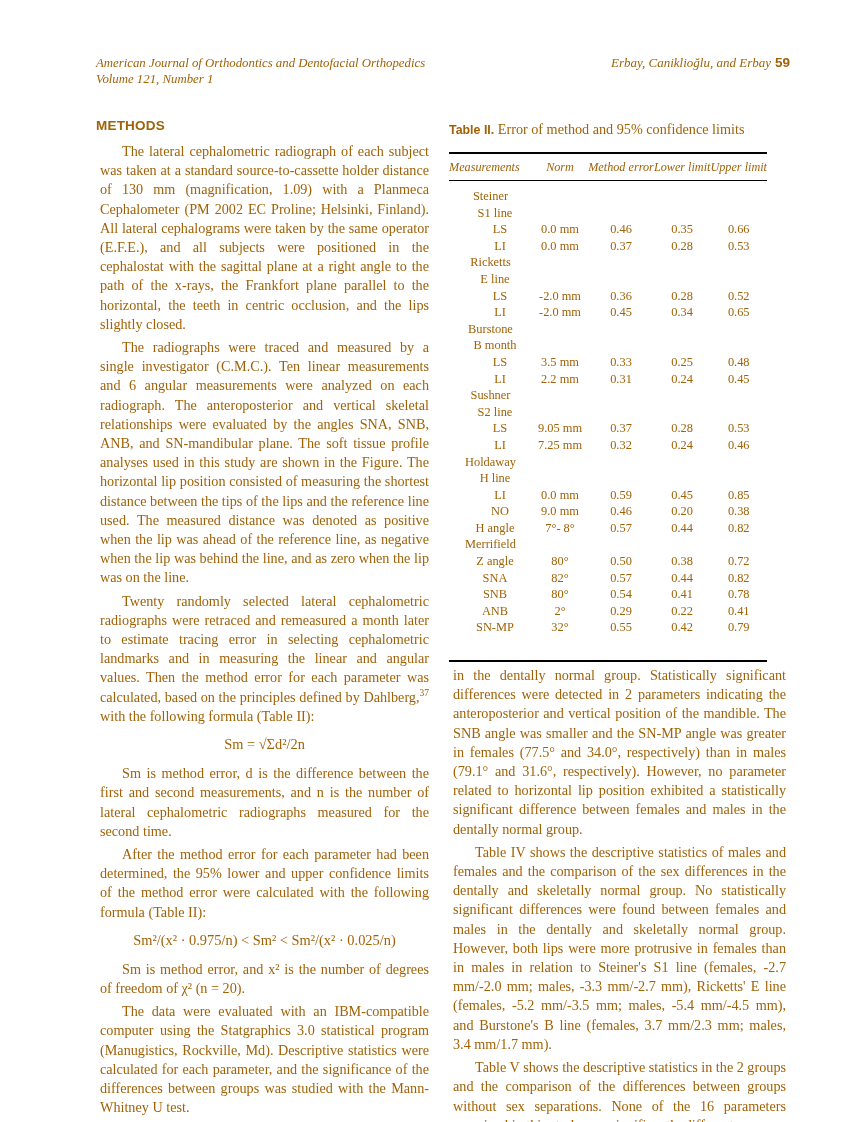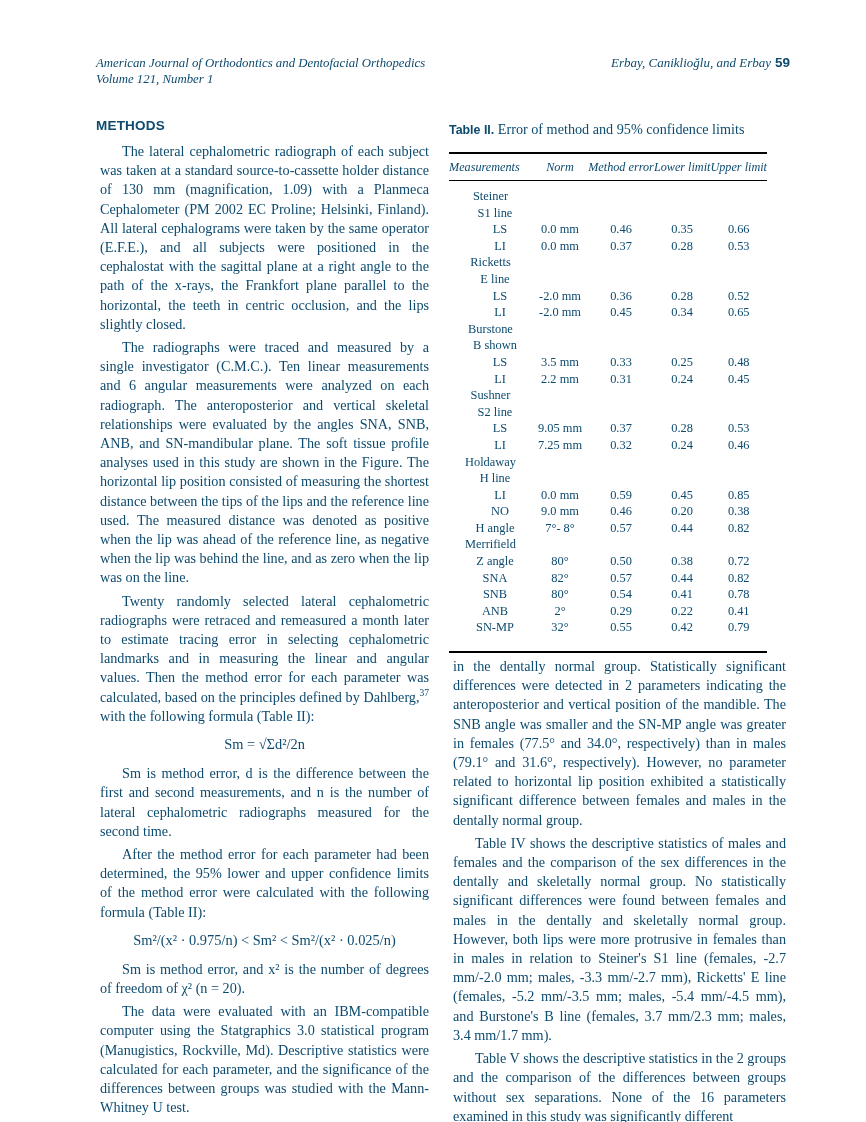--- a/index.html
+++ b/index.html
@@ -1,18 +1,18 @@
 <!DOCTYPE html>
 <html><head>
 <meta charset="utf-8">
 <style>
   html,body { margin:0; padding:0; background:#ffffff; }
   .page {
     position:relative; width:866px; height:1122px; background:#ffffff;
-    font-family:"Liberation Serif","DejaVu Serif",serif; color:#0c4a6e;
+    font-family:"Liberation Serif","DejaVu Serif",serif; color:#a16207;
     overflow:hidden;
     text-decoration:underline;
   }
   
   .runhead {
     position:absolute; left:96px; top:55px; width:694px;
     display:flex; justify-content:space-between; align-items:flex-start;
   }
   .runhead-left { font-style:italic; font-size:12.8px; line-height:16px; max-width:430px; }
   .runhead-right { font-style:italic; font-size:13px; line-height:16px; text-align:right; white-space:nowrap; }
@@ -53,21 +53,21 @@
     font-size:12.4px;
   }
   table.t2 th {
     font-style:italic; font-weight:normal; font-size:12.2px;
     padding:6px 0 5px 0; border-bottom:1.5px solid #000;
     text-align:center; white-space:nowrap;
   }
   table.t2 th.first { text-align:left; }
   table.t2 td { padding:0; line-height:16.6px; white-space:nowrap; }
   table.t2 tr.first-row td { padding-top:7px; }
-  table.t2 tr.last-row td { padding-bottom:15px; }
+  table.t2 tr.last-row td { padding-bottom:24px; }
   td.c-label { text-align:center; }
   td.c-label.ind0 { padding-left:0; }
   td.c-label.ind1 { padding-left:9px; }
   td.c-label.ind2 { padding-left:19px; }
   td.c-val { text-align:center; }
   .col-w0 { width:93px; } .col-w1 { width:66px; } .col-w2 { width:66px; }
   .col-w3 { width:52px; } .col-w4 { width:41px; }
 
   .after-table { margin-top:44px; }
 </style>
@@ -173,21 +173,21 @@
             <td class="c-val">0.65</td>
           </tr>
           <tr>
             <td class="c-label ind0">Burstone</td>
             <td class="c-val"></td>
             <td class="c-val"></td>
             <td class="c-val"></td>
             <td class="c-val"></td>
           </tr>
           <tr>
-            <td class="c-label ind1">B shown</td>
+            <td class="c-label ind1">B month</td>
             <td class="c-val"></td>
             <td class="c-val"></td>
             <td class="c-val"></td>
             <td class="c-val"></td>
           </tr>
           <tr>
             <td class="c-label ind2">LS</td>
             <td class="c-val">3.5 mm</td>
             <td class="c-val">0.33</td>
             <td class="c-val">0.25</td>

